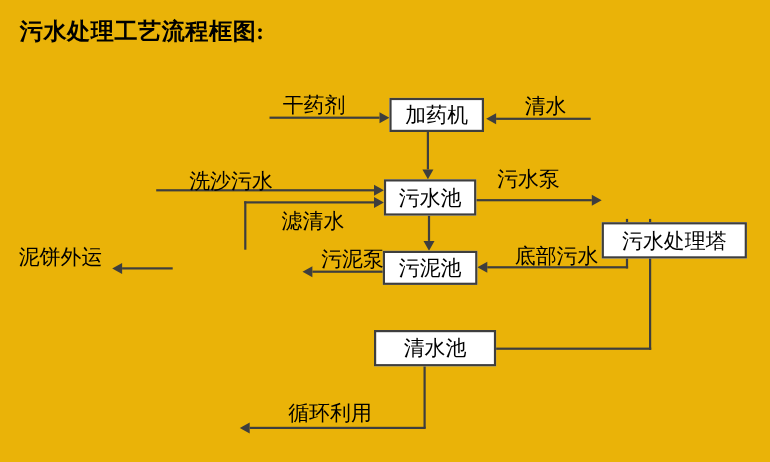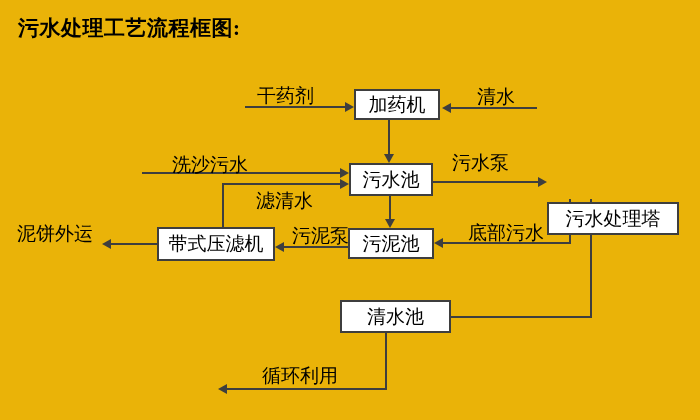--- a/index.html
+++ b/index.html
@@ -55,23 +55,20 @@
 
   <div class="node" id="n-dosing">
     <span>加药机</span>
   </div>
   <div class="node" id="n-sewage">
     <span>污水池</span>
   </div>
   <div class="node" id="n-tower">
     <span>污水处理塔</span>
   </div>
-  <div class="node" id="n-press">
-    <span>带式压滤机</span>
-  </div>
   <div class="node" id="n-sludge">
     <span>污泥池</span>
   </div>
   <div class="node" id="n-clean">
     <span>清水池</span>
   </div>
 
   <div class="lbl" id="l-dry">干药剂</div>
   <div class="lbl" id="l-cw">清水</div>
   <div class="lbl" id="l-sand">洗沙污水</div>

